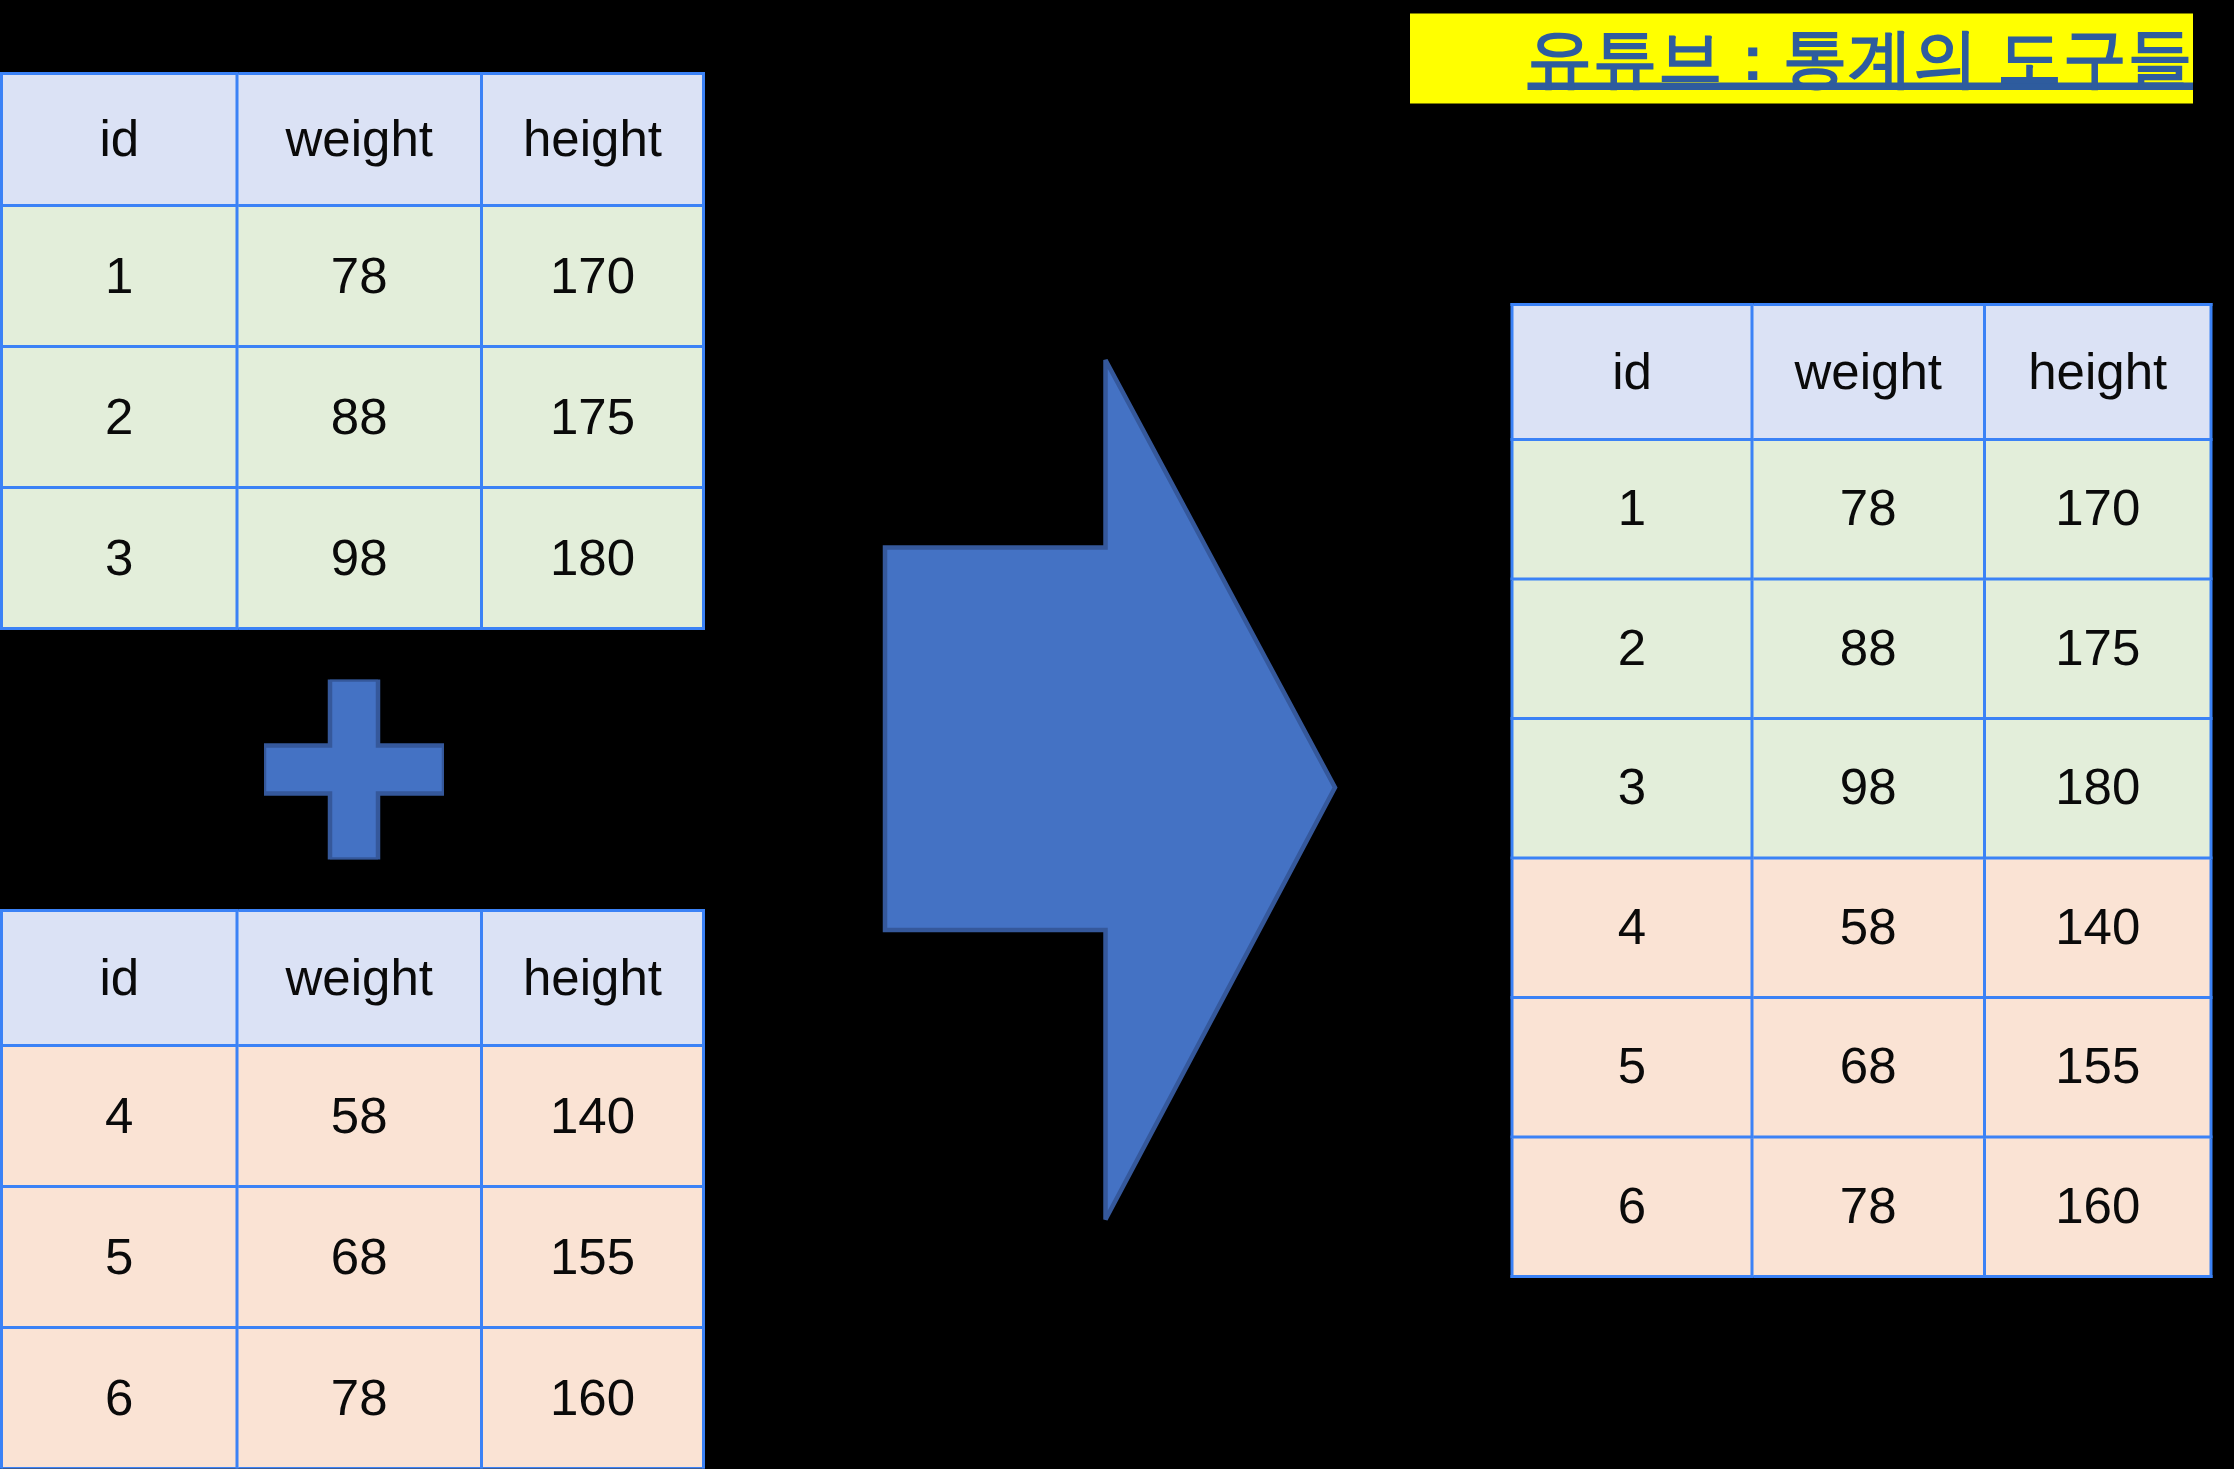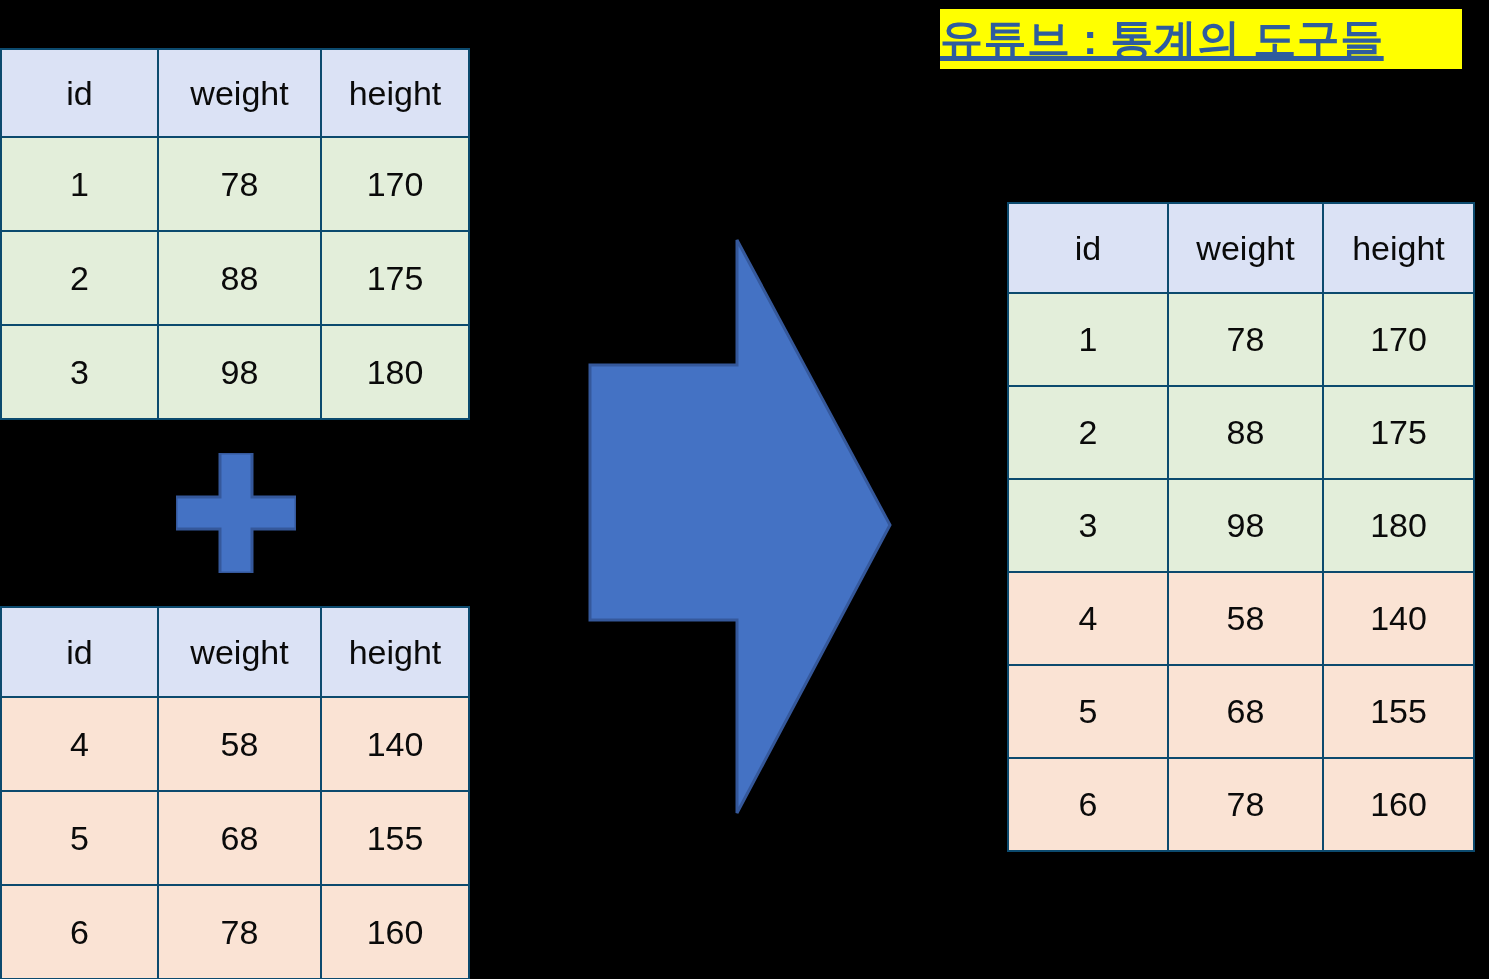--- a/index.html
+++ b/index.html
@@ -22,42 +22,42 @@
   
   .title-wrap {
     position: absolute;
     left: 940px;
     top: 9px;
     width: 522px;
     height: 60px;
     background: #ffff00;
     display: flex;
     align-items: center;
-    justify-content: flex-start;
+    justify-content: flex-end;
   }
   .title-text {
     font-size: 43px;
     font-weight: bold;
     color: #2e5c9e;
     text-decoration: underline;
     text-decoration-thickness: 5px;
     text-underline-offset: 2px;
     line-height: 1;
     letter-spacing: 0.5px;
     white-space: nowrap;
   }
 
   
   .tbl {
     position: absolute;
     border-collapse: collapse;
     table-layout: fixed;
   }
   .tbl td, .tbl th {
-    border: 2px solid #0c4a6e;
+    border: 2px solid #3b82f6;
     text-align: center;
     vertical-align: middle;
     font-weight: normal;
     font-size: 34px;
     color: #0a0a0a;
     font-family: "Liberation Sans", sans-serif;
     padding: 0;
   }
   .hdr td { background: #dbe2f5; }
   .row-green td { background: #e3eeda; }

